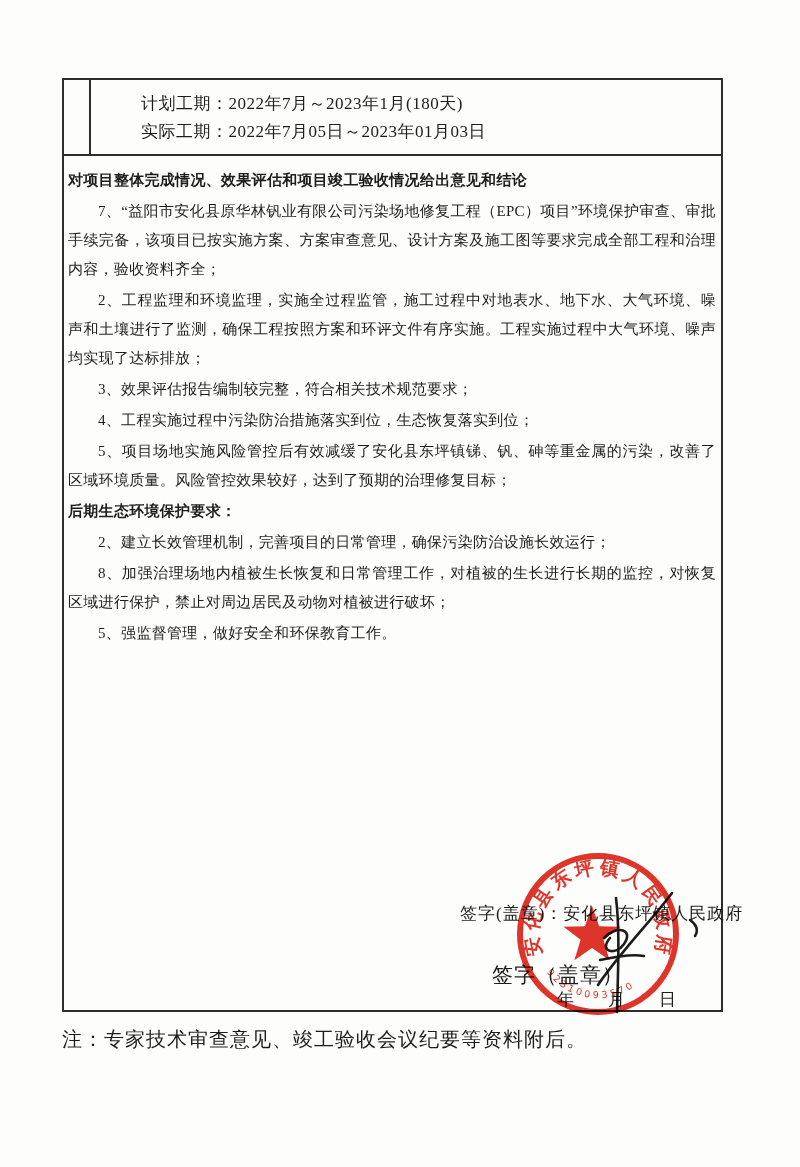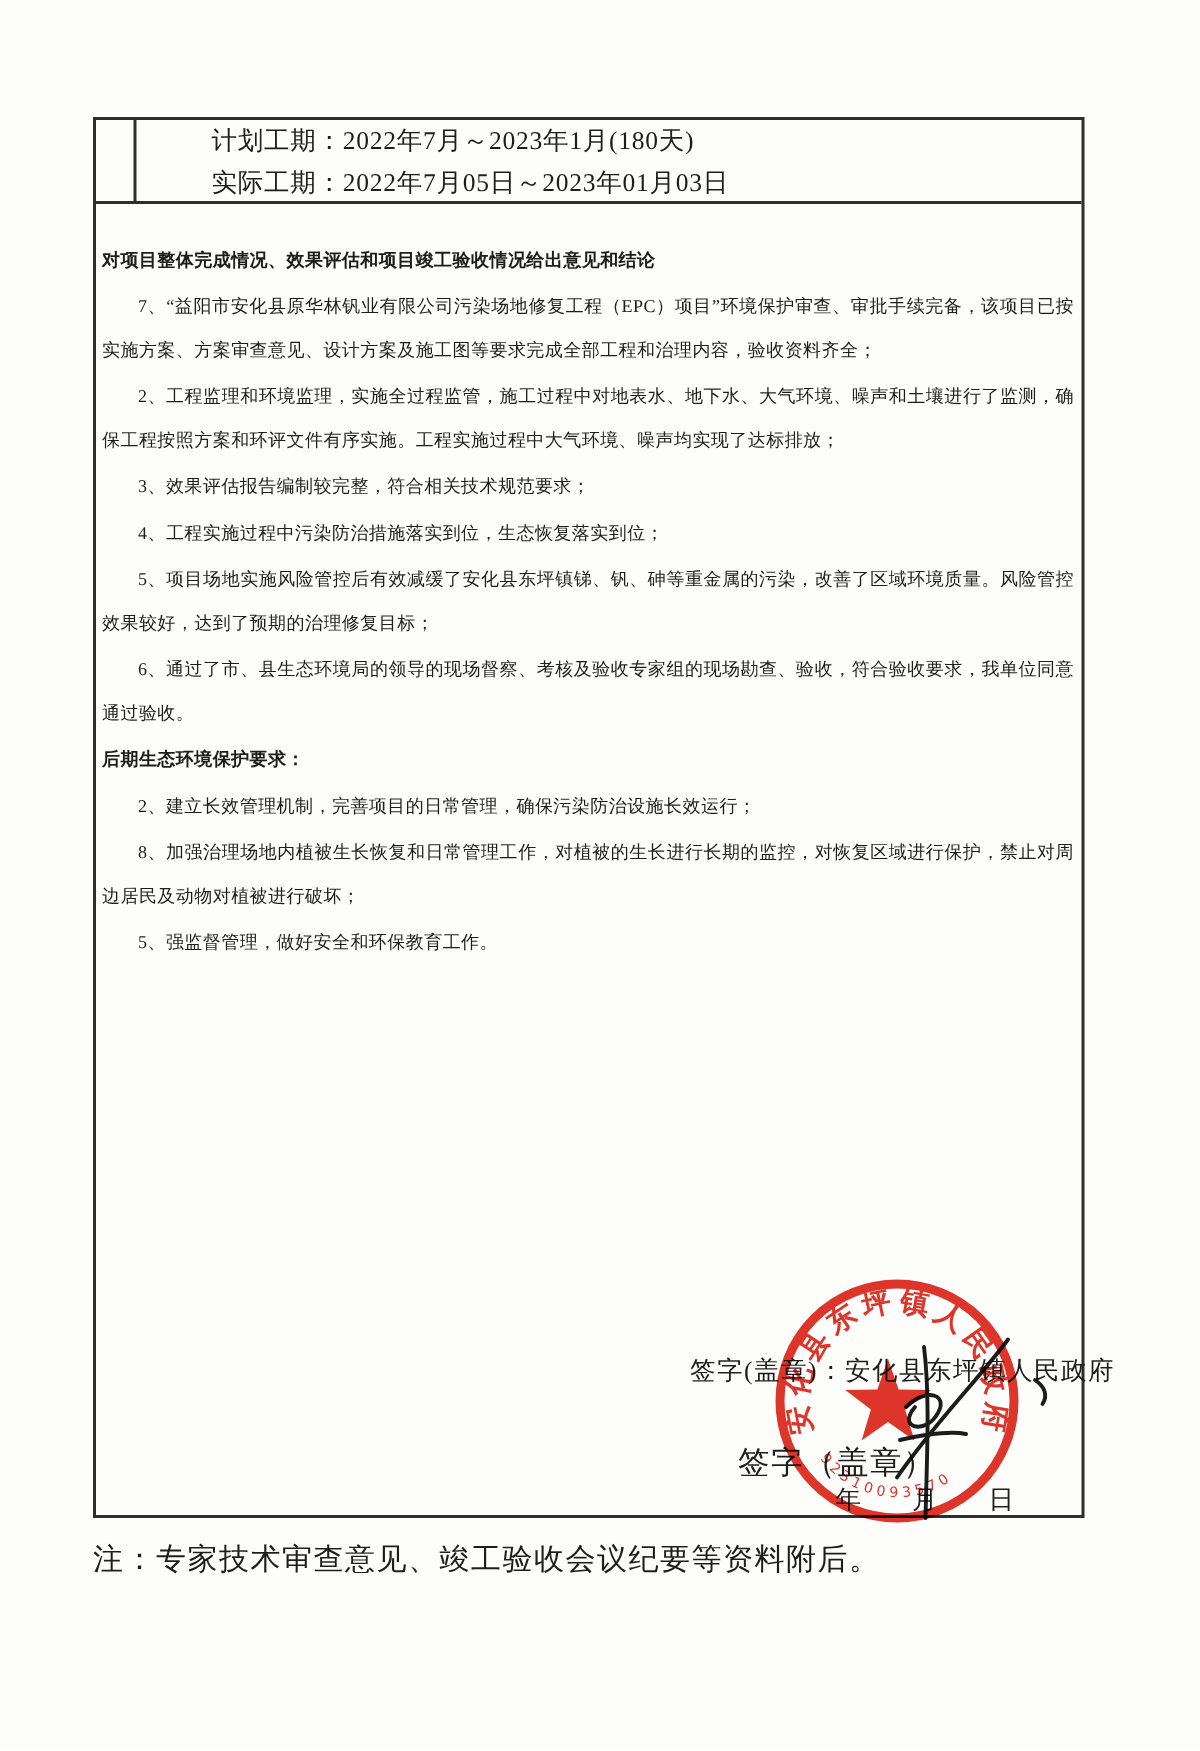--- a/index.html
+++ b/index.html
@@ -6,30 +6,30 @@
   body {
     width:800px; height:1167px; position:relative;
     background:#fdfdfc; color:#1d1d1d;
     font-family:"Liberation Serif","DejaVu Serif",serif;
     overflow:hidden;
   }
   .form-table {
     position:absolute; left:62px; top:78px; width:661px; height:934px;
     border:2px solid #2e2e2e; box-sizing:border-box; background:transparent;
   }
-  .duration-row { display:flex; height:56px; border-bottom:2px solid #2e2e2e; box-sizing:border-box; }
+  .duration-row { display:flex; height:76px; border-bottom:2px solid #2e2e2e; box-sizing:border-box; }
   .duration-side { width:27px; border-right:2px solid #2e2e2e; box-sizing:border-box; }
   .duration-main {
     flex:1; padding:2px 8px 0 50px; box-sizing:border-box;
     display:flex; flex-direction:column; justify-content:center;
     font-size:17px; letter-spacing:0.5px;
   }
   .duration-line { line-height:28px; white-space:nowrap; }
   .opinion-area {
-    padding:23px 5px 0 4px; font-size:12px; line-height:29px;
+    padding:10px 5px 0 4px; font-size:15px; line-height:29px;
     text-align:justify; letter-spacing:0.3px;
   }
   .section-title { margin:0 0 2px 0; font-weight:600; }
   .protect-title { margin:2px 0 2px 0; font-weight:700; }
   p.para { margin:0 0 2px 0; text-indent:2em; }
   .sig-line-1 { position:absolute; left:396px; top:822px; font-size:17px; letter-spacing:1px; white-space:nowrap; }
   .sig-line-2 { position:absolute; left:396px; top:881px; font-size:21px; letter-spacing:1px; white-space:nowrap;margin-left:32px; }
   .date-line { position:absolute; left:493px; top:908px; font-size:17px; display:flex; gap:34px; }
   .footnote {
     position:absolute; left:62px; top:1026px; font-size:20px;
@@ -57,21 +57,20 @@
     </div>
   </div>
 
   <div class="opinion-area">
     <div class="section-title">对项目整体完成情况、效果评估和项目竣工验收情况给出意见和结论</div>
     <p class="para">7、“益阳市安化县原华林钒业有限公司污染场地修复工程（EPC）项目”环境保护审查、审批手续完备，该项目已按实施方案、方案审查意见、设计方案及施工图等要求完成全部工程和治理内容，验收资料齐全；</p>
     <p class="para">2、工程监理和环境监理，实施全过程监管，施工过程中对地表水、地下水、大气环境、噪声和土壤进行了监测，确保工程按照方案和环评文件有序实施。工程实施过程中大气环境、噪声均实现了达标排放；</p>
     <p class="para">3、效果评估报告编制较完整，符合相关技术规范要求；</p>
     <p class="para">4、工程实施过程中污染防治措施落实到位，生态恢复落实到位；</p>
     <p class="para">5、项目场地实施风险管控后有效减缓了安化县东坪镇锑、钒、砷等重金属的污染，改善了区域环境质量。风险管控效果较好，达到了预期的治理修复目标；</p>
-    <p class="para">6、通过了市、县生态环境局的领导的现场督察、考核及验收专家组的现场勘查、验收，符合验收要求，我单位同意通过验收。</p>
     <div class="protect-title">后期生态环境保护要求：</div>
     <p class="para">2、建立长效管理机制，完善项目的日常管理，确保污染防治设施长效运行；</p>
     <p class="para">8、加强治理场地内植被生长恢复和日常管理工作，对植被的生长进行长期的监控，对恢复区域进行保护，禁止对周边居民及动物对植被进行破坏；</p>
     <p class="para">5、强监督管理，做好安全和环保教育工作。</p>
   </div>
 
   <div class="sig-line-1">签字(盖章)：安化县东坪镇人民政府</div>
   <div class="sig-line-2">签字（盖章）</div>
   <div class="date-line">
     <span>年</span>

